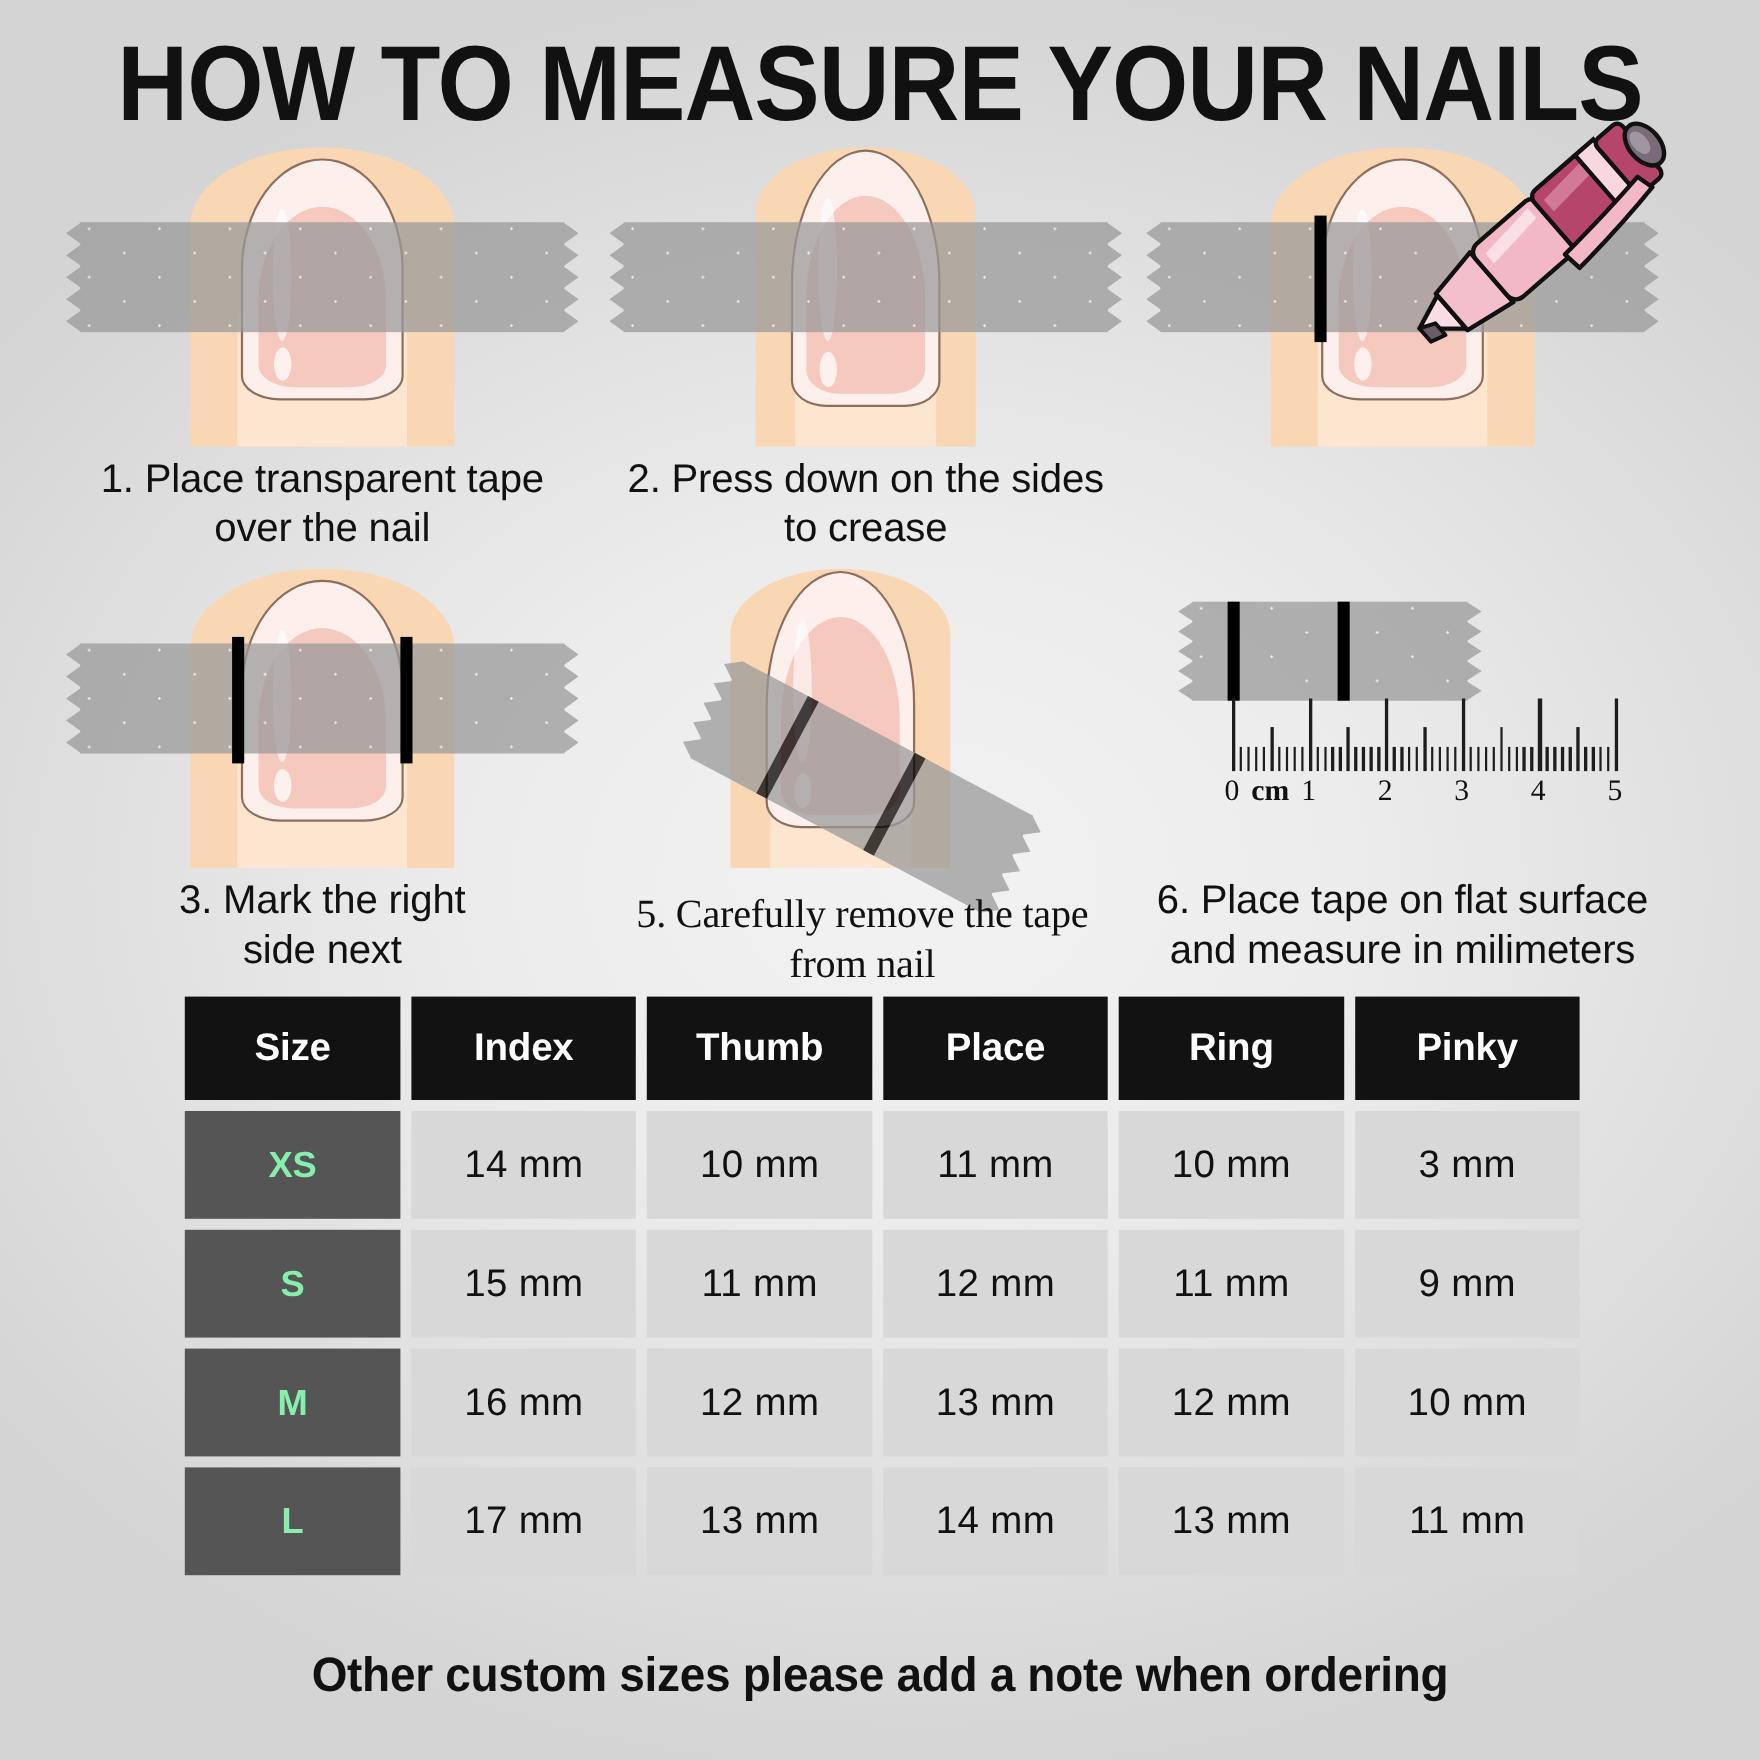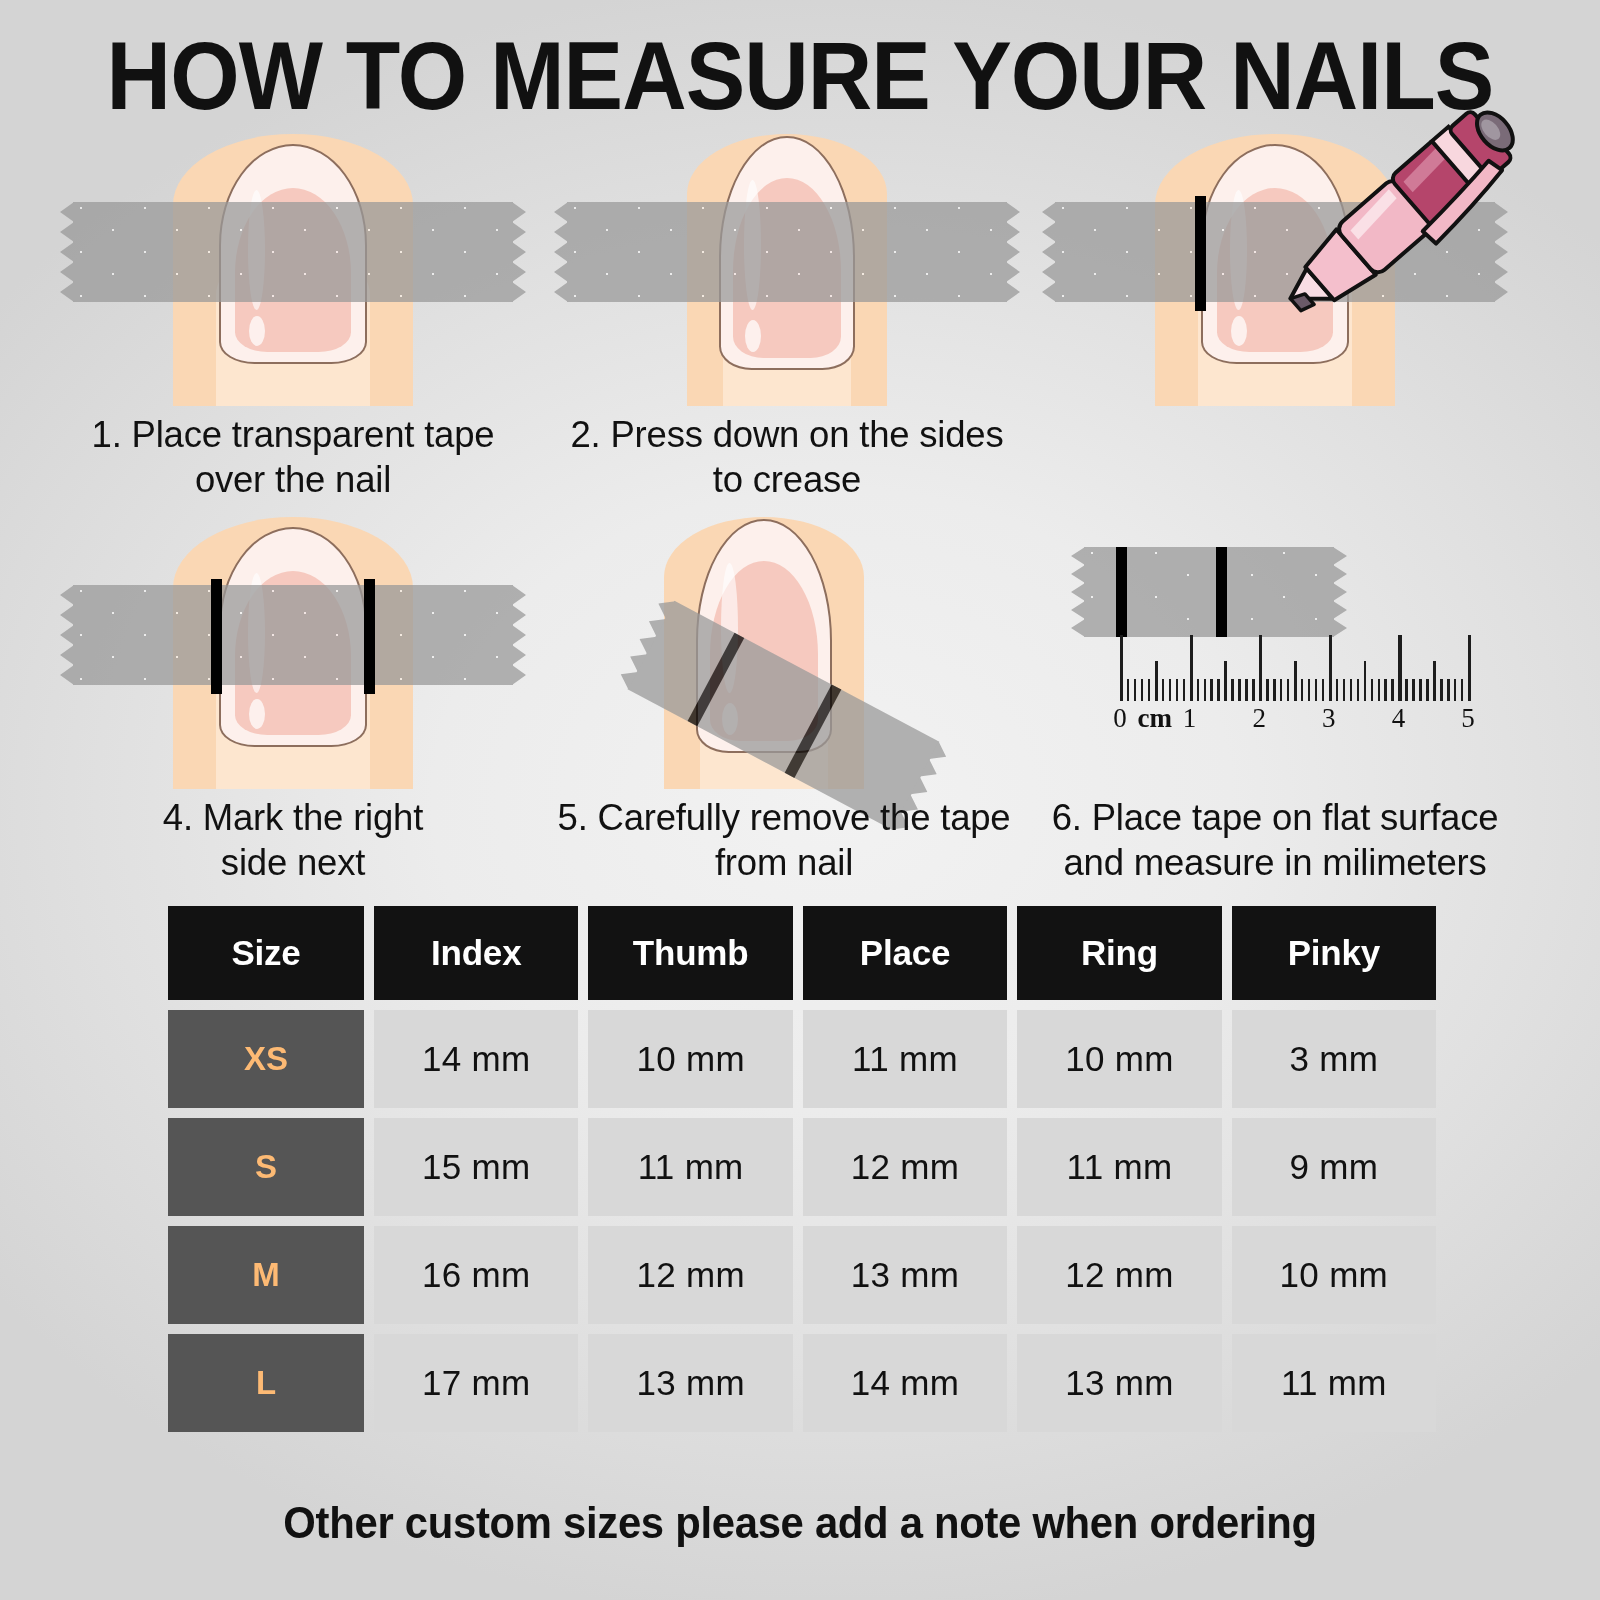--- a/index.html
+++ b/index.html
@@ -148,21 +148,21 @@
     height:94px;
     background:#121212;
     color:#fff;
     font-weight:bold;
     font-size:35px;
     letter-spacing:-0.2px;
   }
   .sizecell {
     height:98px;
     background:#555555;
-    color:#fdba74;
+    color:#86efac;
     font-weight:bold;
     font-size:33px;
   }
   .datacell {
     height:98px;
     background:#d8d8d8;
     color:#111;
     font-weight:300;
     font-size:35px;
     letter-spacing:0.3px;
@@ -302,21 +302,21 @@
         <svg class="zig l" viewBox="0 0 14 100" preserveAspectRatio="none">
             <path d="M14,0 L0,10 L14,20 L0,30 L14,40 L0,50 L14,60 L0,70 L14,80 L0,90 L14,100 Z" fill="#9a9a9a"></path>
           </svg>
         <svg class="zig r" viewBox="0 0 14 100" preserveAspectRatio="none">
             <path d="M0,0 L14,10 L0,20 L14,30 L0,40 L14,50 L0,60 L14,70 L0,80 L14,90 L0,100 Z" fill="#9a9a9a"></path>
           </svg>
       </div>
       <div class="mark" style="left:151px; top:62px; width:11px; height:115px;"></div>
       <div class="mark" style="left:304px; top:62px; width:11px; height:115px;"></div>
     </div>
-    <div class="caption" style="top:278px; white-space:pre-line;">4. Mark the right
+    <div class="caption" style="top:278px; white-space:pre-line;">3. Mark the right
 side next</div>
   </div>
 
   <div class="step" style="left:551px; top:517px;">
     <div class="art">
       <div class="finger" style="left:113px; width:200px; height:272px;">
         <div class="skin" style="width:200px; height:272px; border-radius:50% 50% 0 0 / 22% 22% 0 0;"></div>
         <div class="skin-inner" style="left:36px; bottom:0; width:128px; height:150px;"></div>
         <div class="nail" style="left:32px; bottom:36px; width:136px; height:234px; border-radius:50% 50% 24% 24% / 52% 52% 10% 10%;"></div>
         <div class="nail-bed" style="left:46px; bottom:48px; width:108px; height:180px;"></div>
@@ -330,21 +330,21 @@
         <svg class="zig l" viewBox="0 0 14 100" preserveAspectRatio="none">
             <path d="M14,0 L0,10 L14,20 L0,30 L14,40 L0,50 L14,60 L0,70 L14,80 L0,90 L14,100 Z" fill="#9a9a9a"></path>
           </svg>
         <svg class="zig r" viewBox="0 0 14 100" preserveAspectRatio="none">
             <path d="M0,0 L14,10 L0,20 L14,30 L0,40 L14,50 L0,60 L14,70 L0,80 L14,90 L0,100 Z" fill="#9a9a9a"></path>
           </svg>
         <div class="mark" style="left:68px; top:0; width:11px; height:100px;"></div>
         <div class="mark" style="left:178px; top:0; width:11px; height:100px;"></div>
       </div>
     </div>
-    <div class="caption" style="top:278px; white-space:pre-line;">5. Carefully remove the tape
+    <div class="caption" style="top:291px; white-space:pre-line;font-family:Liberation Serif, serif;">5. Carefully remove the tape
 from nail</div>
   </div>
 
   <div class="step" style="left:1042px; top:517px;">
     <div class="art">
 
       <div class="tape" style="left:42px; top:30px; width:250px; height:90px;">
         <div class="dots"></div>
         <svg class="zig l" viewBox="0 0 14 90" preserveAspectRatio="none">
             <path d="M14,0 L0,9 L14,18 L0,27 L14,36 L0,45 L14,54 L0,63 L14,72 L0,81 L14,90 Z" fill="#9a9a9a"></path>

